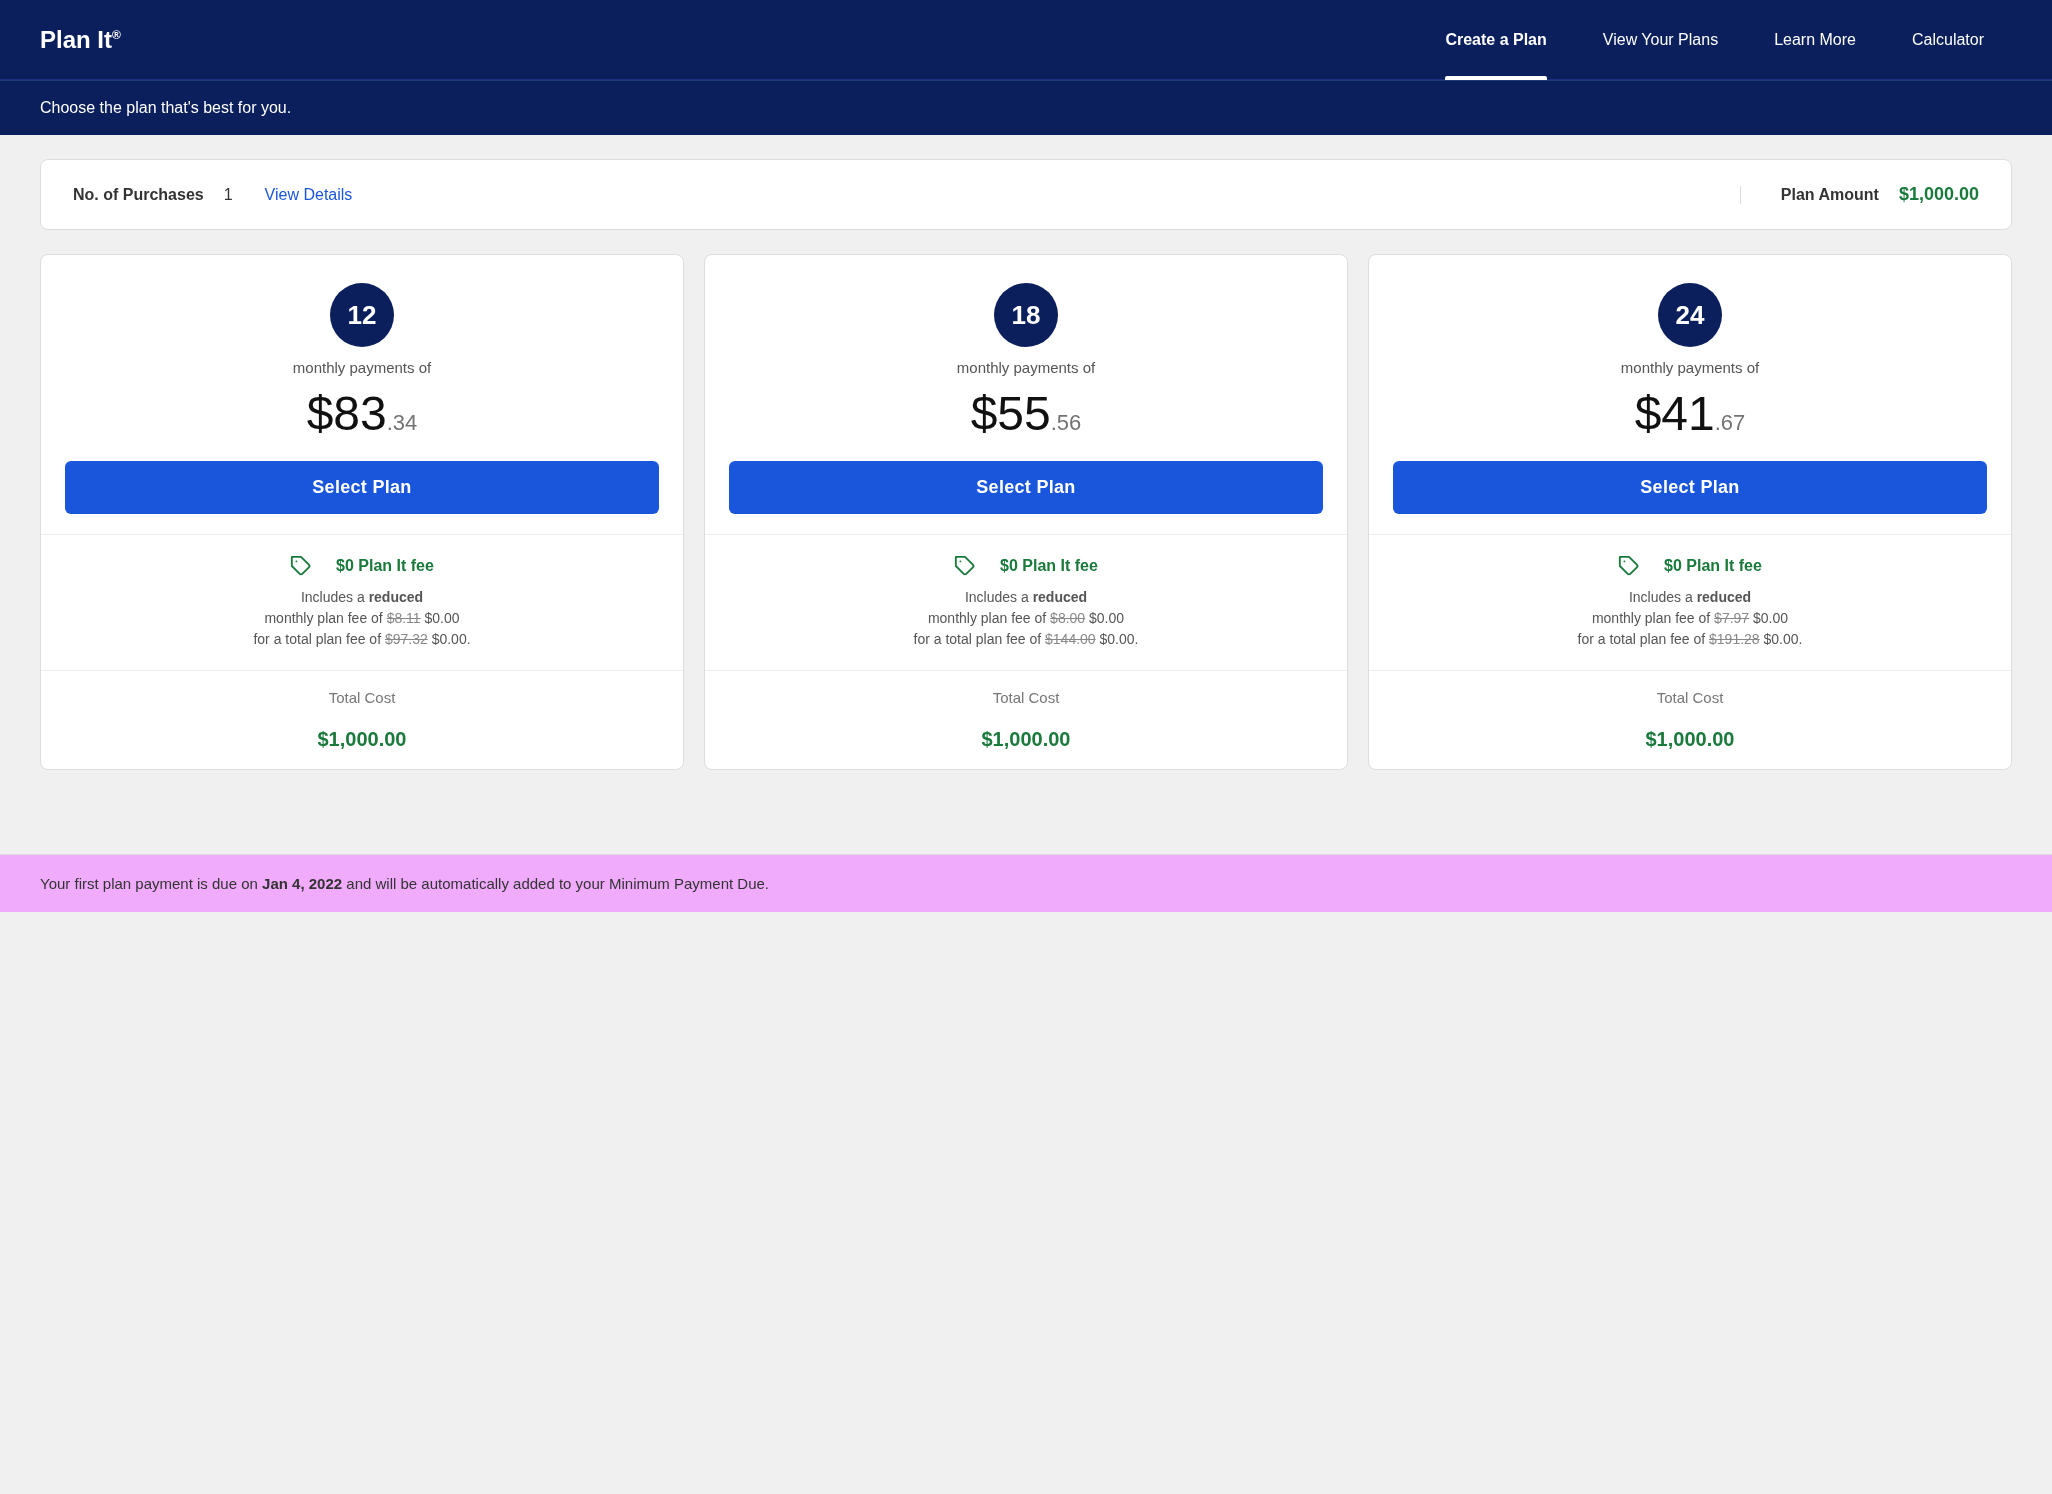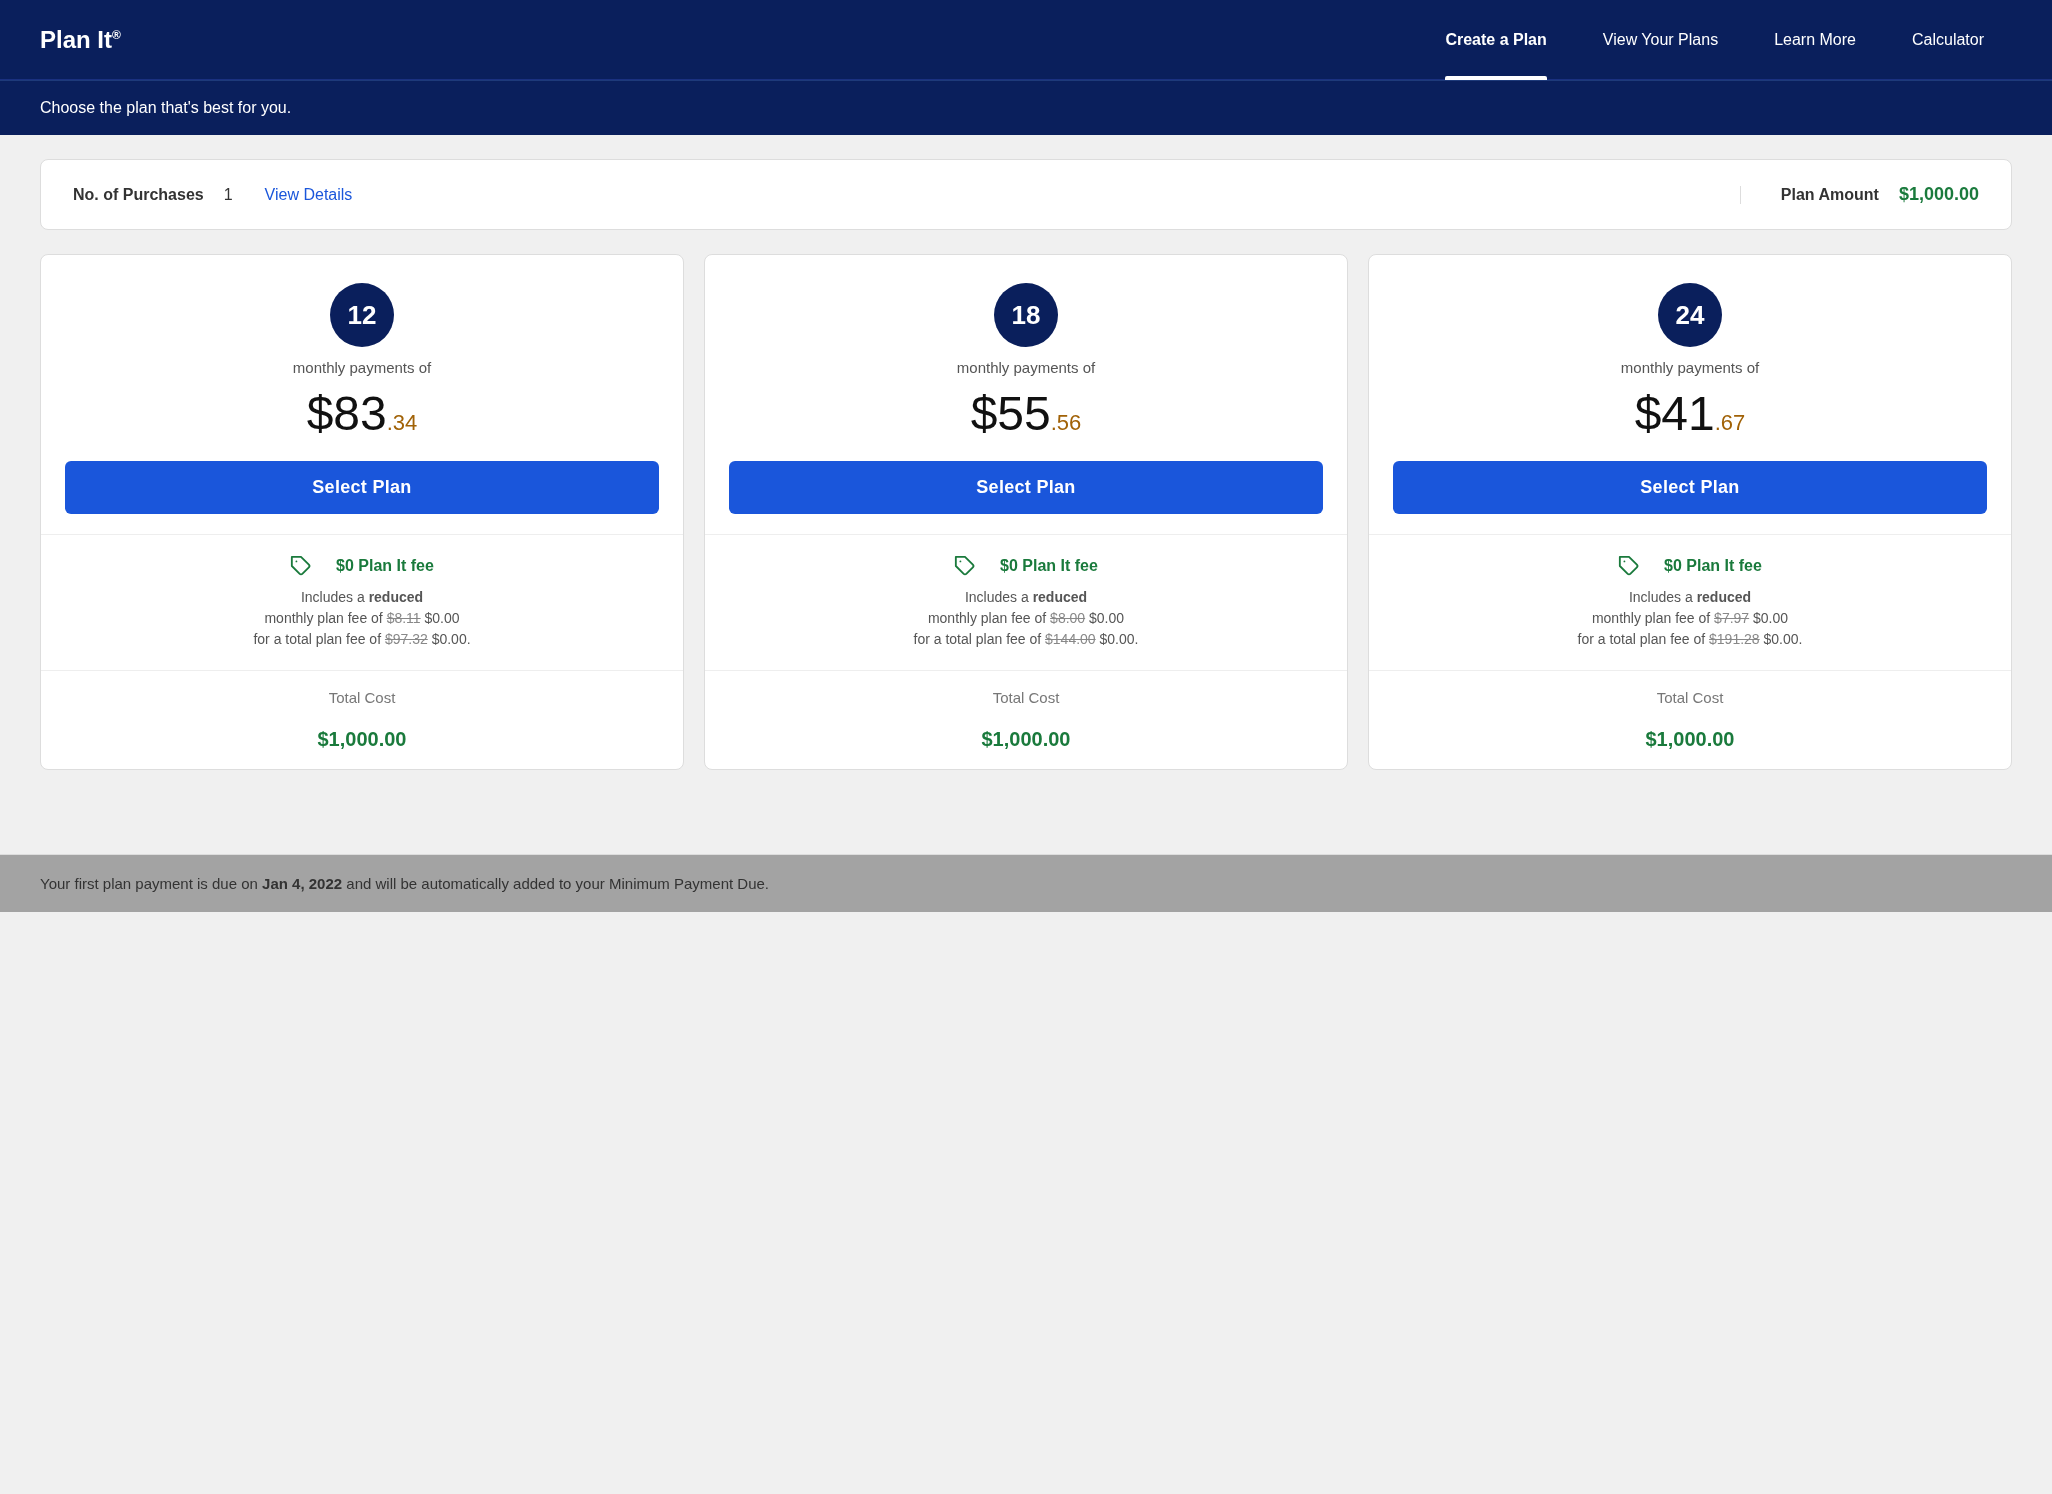--- a/index.html
+++ b/index.html
@@ -168,21 +168,21 @@
       margin-bottom: 20px;
     }
     .payment-main {
       font-size: 48px;
       font-weight: 300;
       color: #111;
     }
     .payment-cents {
       font-size: 22px;
       font-weight: 400;
-      color: #a16207;
+      color: #737373;
       vertical-align: super;
     }
 
     .select-plan-btn {
       width: 100%;
       background: #1a56db;
       color: #fff;
       border: none;
       border-radius: 6px;
       padding: 16px;
@@ -241,21 +241,21 @@
       font-size: 20px;
       font-weight: 600;
       color: #1a7a3c;
     }
 
     
     .footer-note {
       padding: 20px 40px;
       font-size: 15px;
       color: #333;
-      background: #a3a3a3;
+      background: #f0abfc;
       border-top: 1px solid #ddd;
     }
     .footer-note strong {
       font-weight: 700;
     }
   </style>
 </head>
 <body>
 
 <nav class="navbar">

